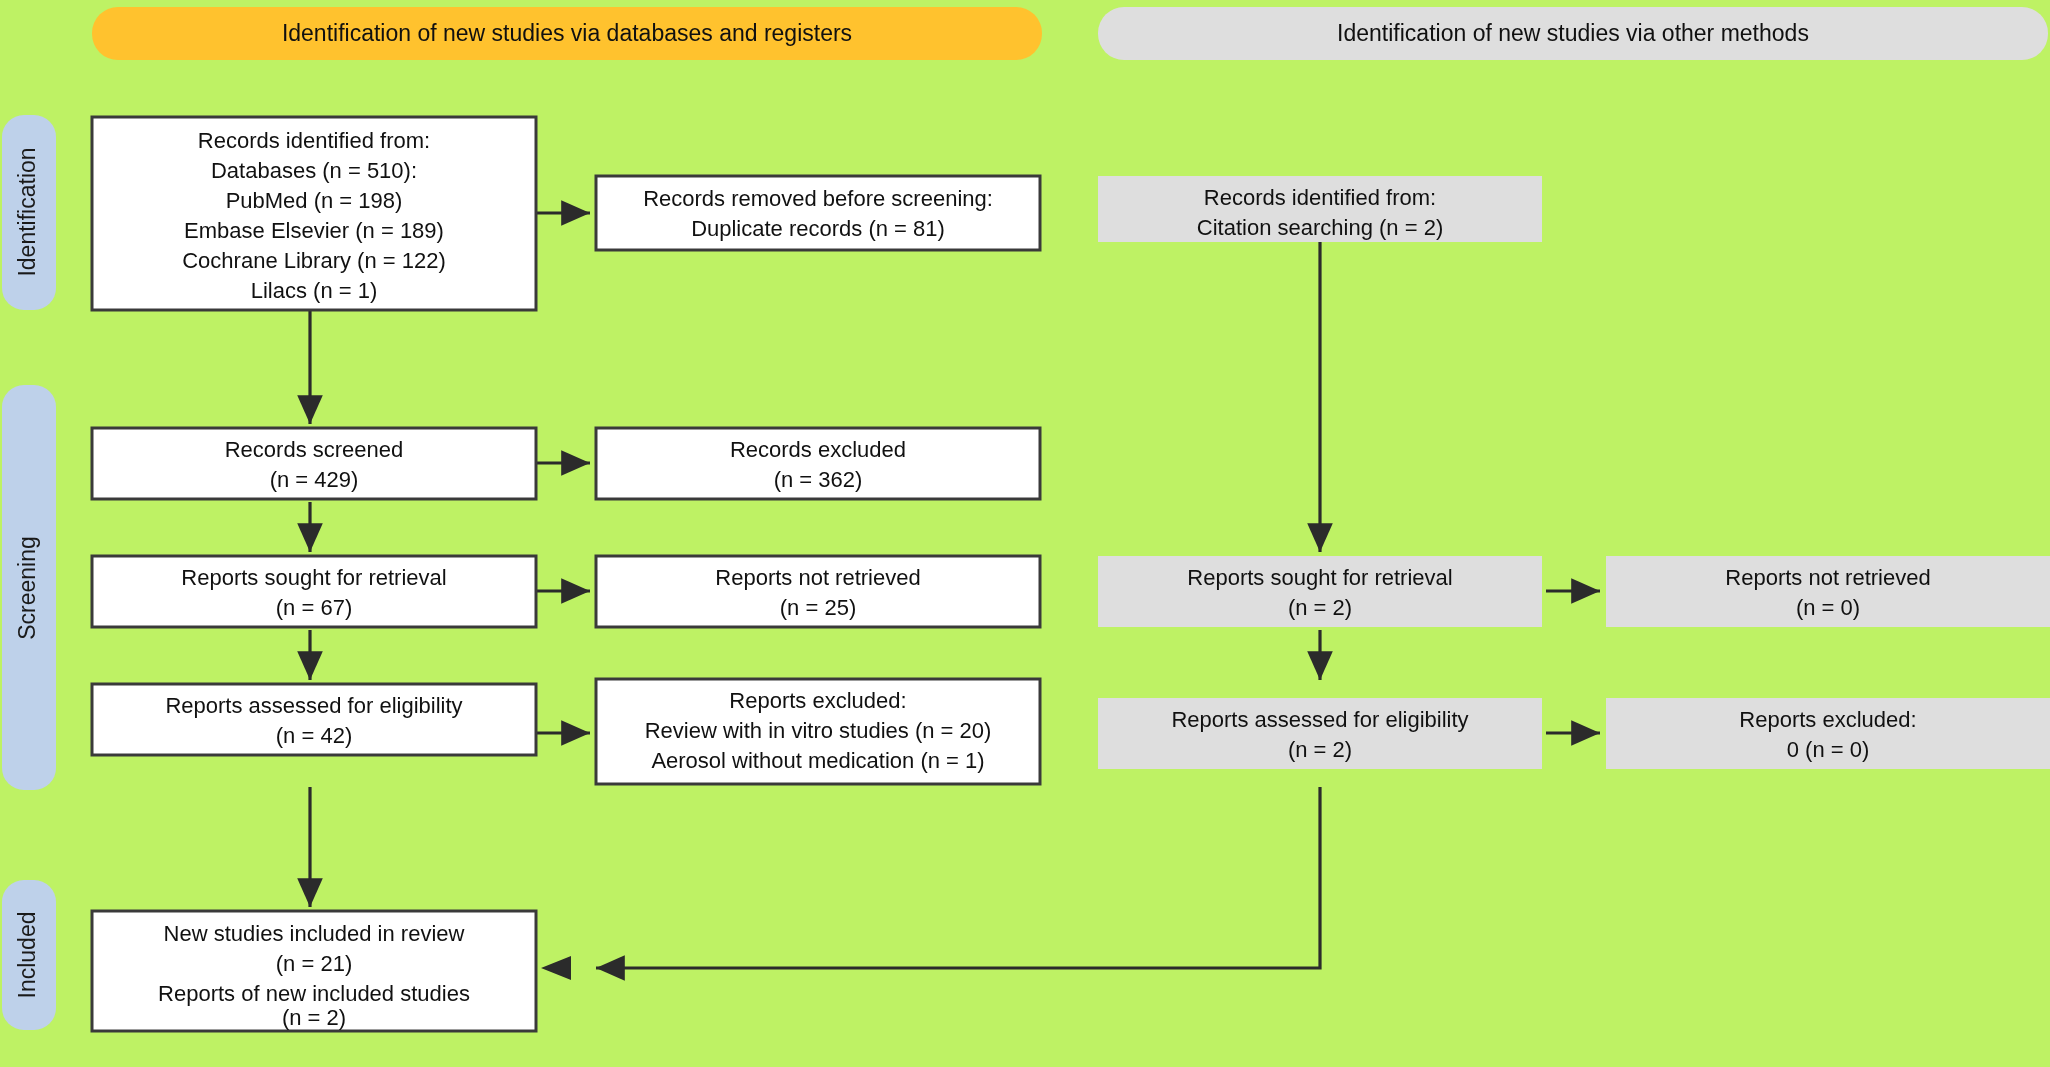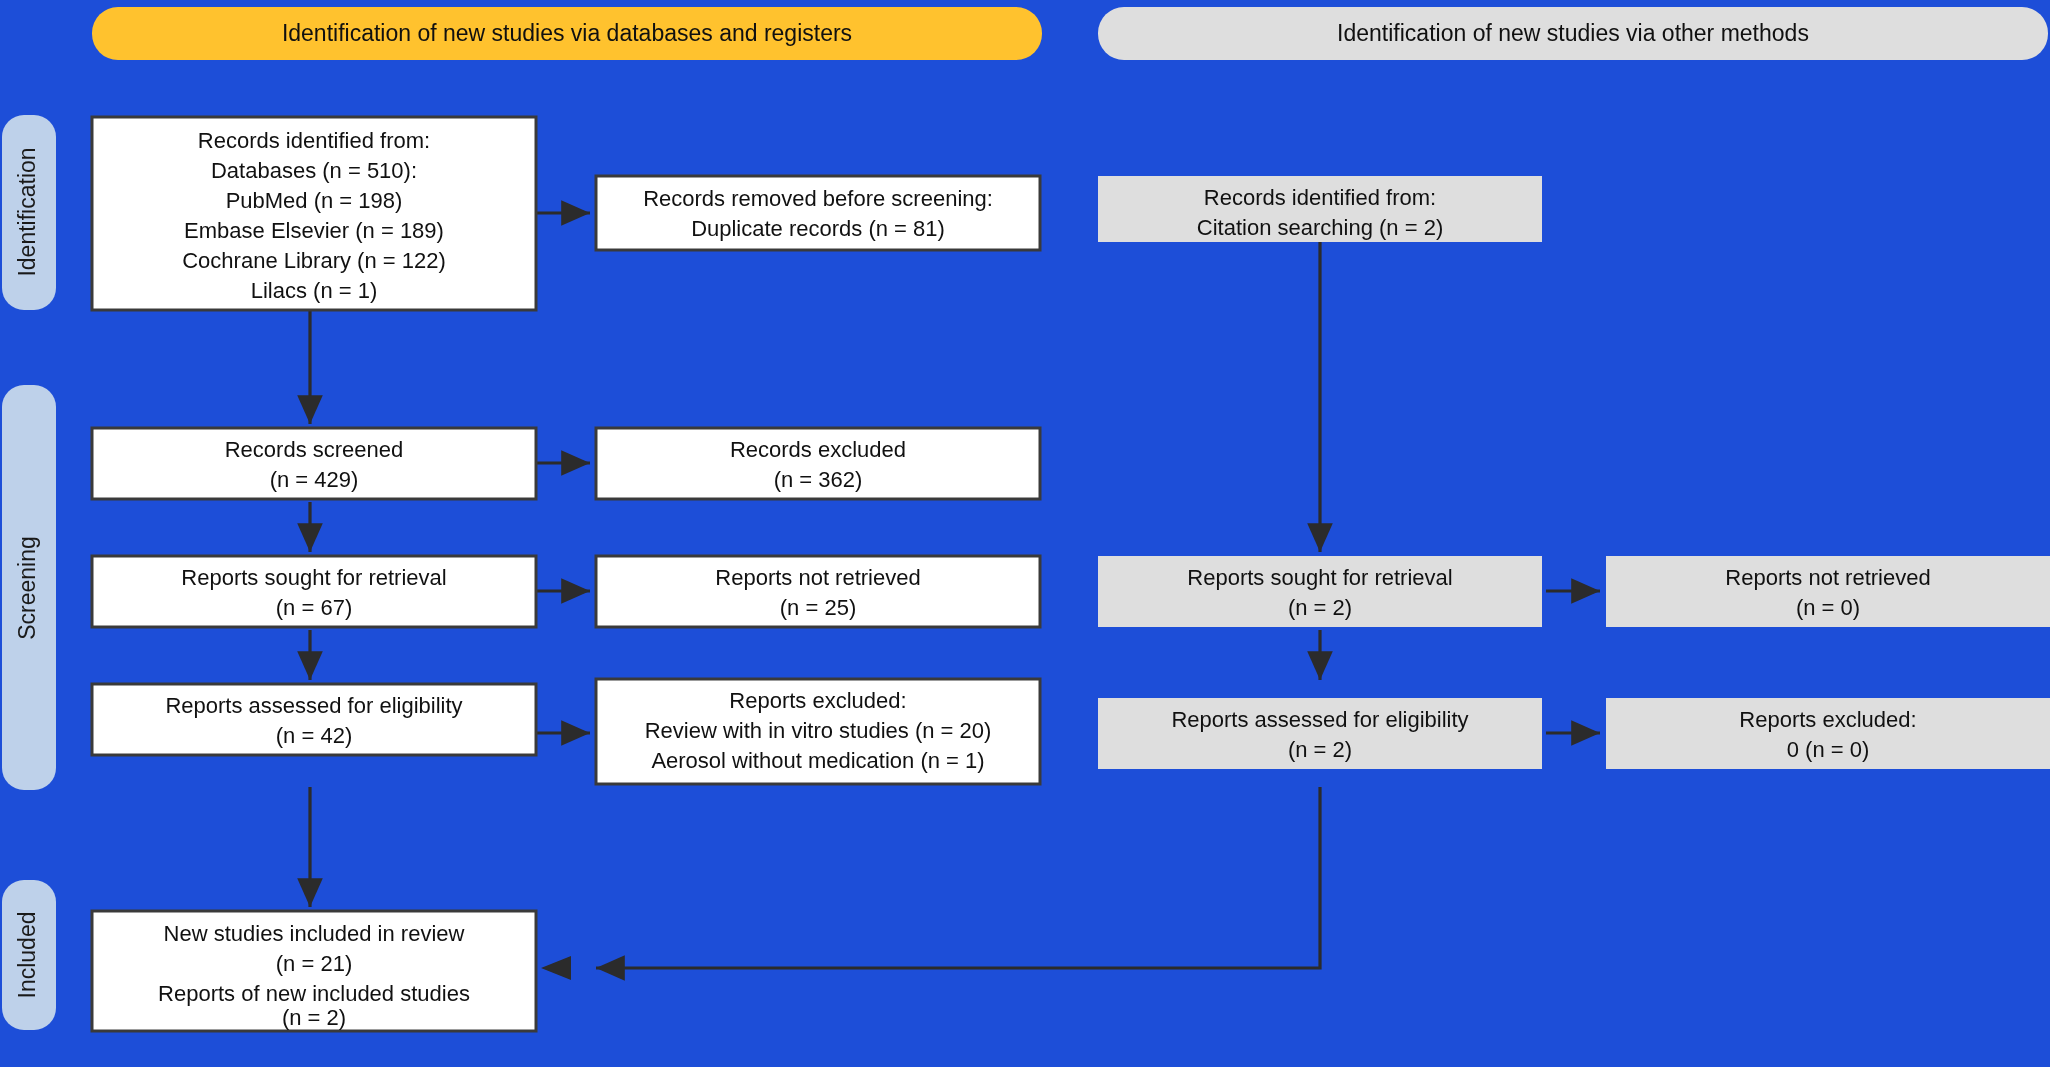--- a/index.html
+++ b/index.html
@@ -11,21 +11,21 @@
   body {
     width: 2050px;
     height: 1067px;
     font-family: "Liberation Sans", sans-serif;
     overflow: hidden;
   }
   #diagram-root {
     position: relative;
     width: 2050px;
     height: 1067px;
-    background: #1d4ed8;
+    background: #bef264;
   }
   svg.flow {
     position: absolute;
     top: 0;
     left: 0;
     width: 2050px;
     height: 1067px;
     display: block;
   }
   .stage-pill {

